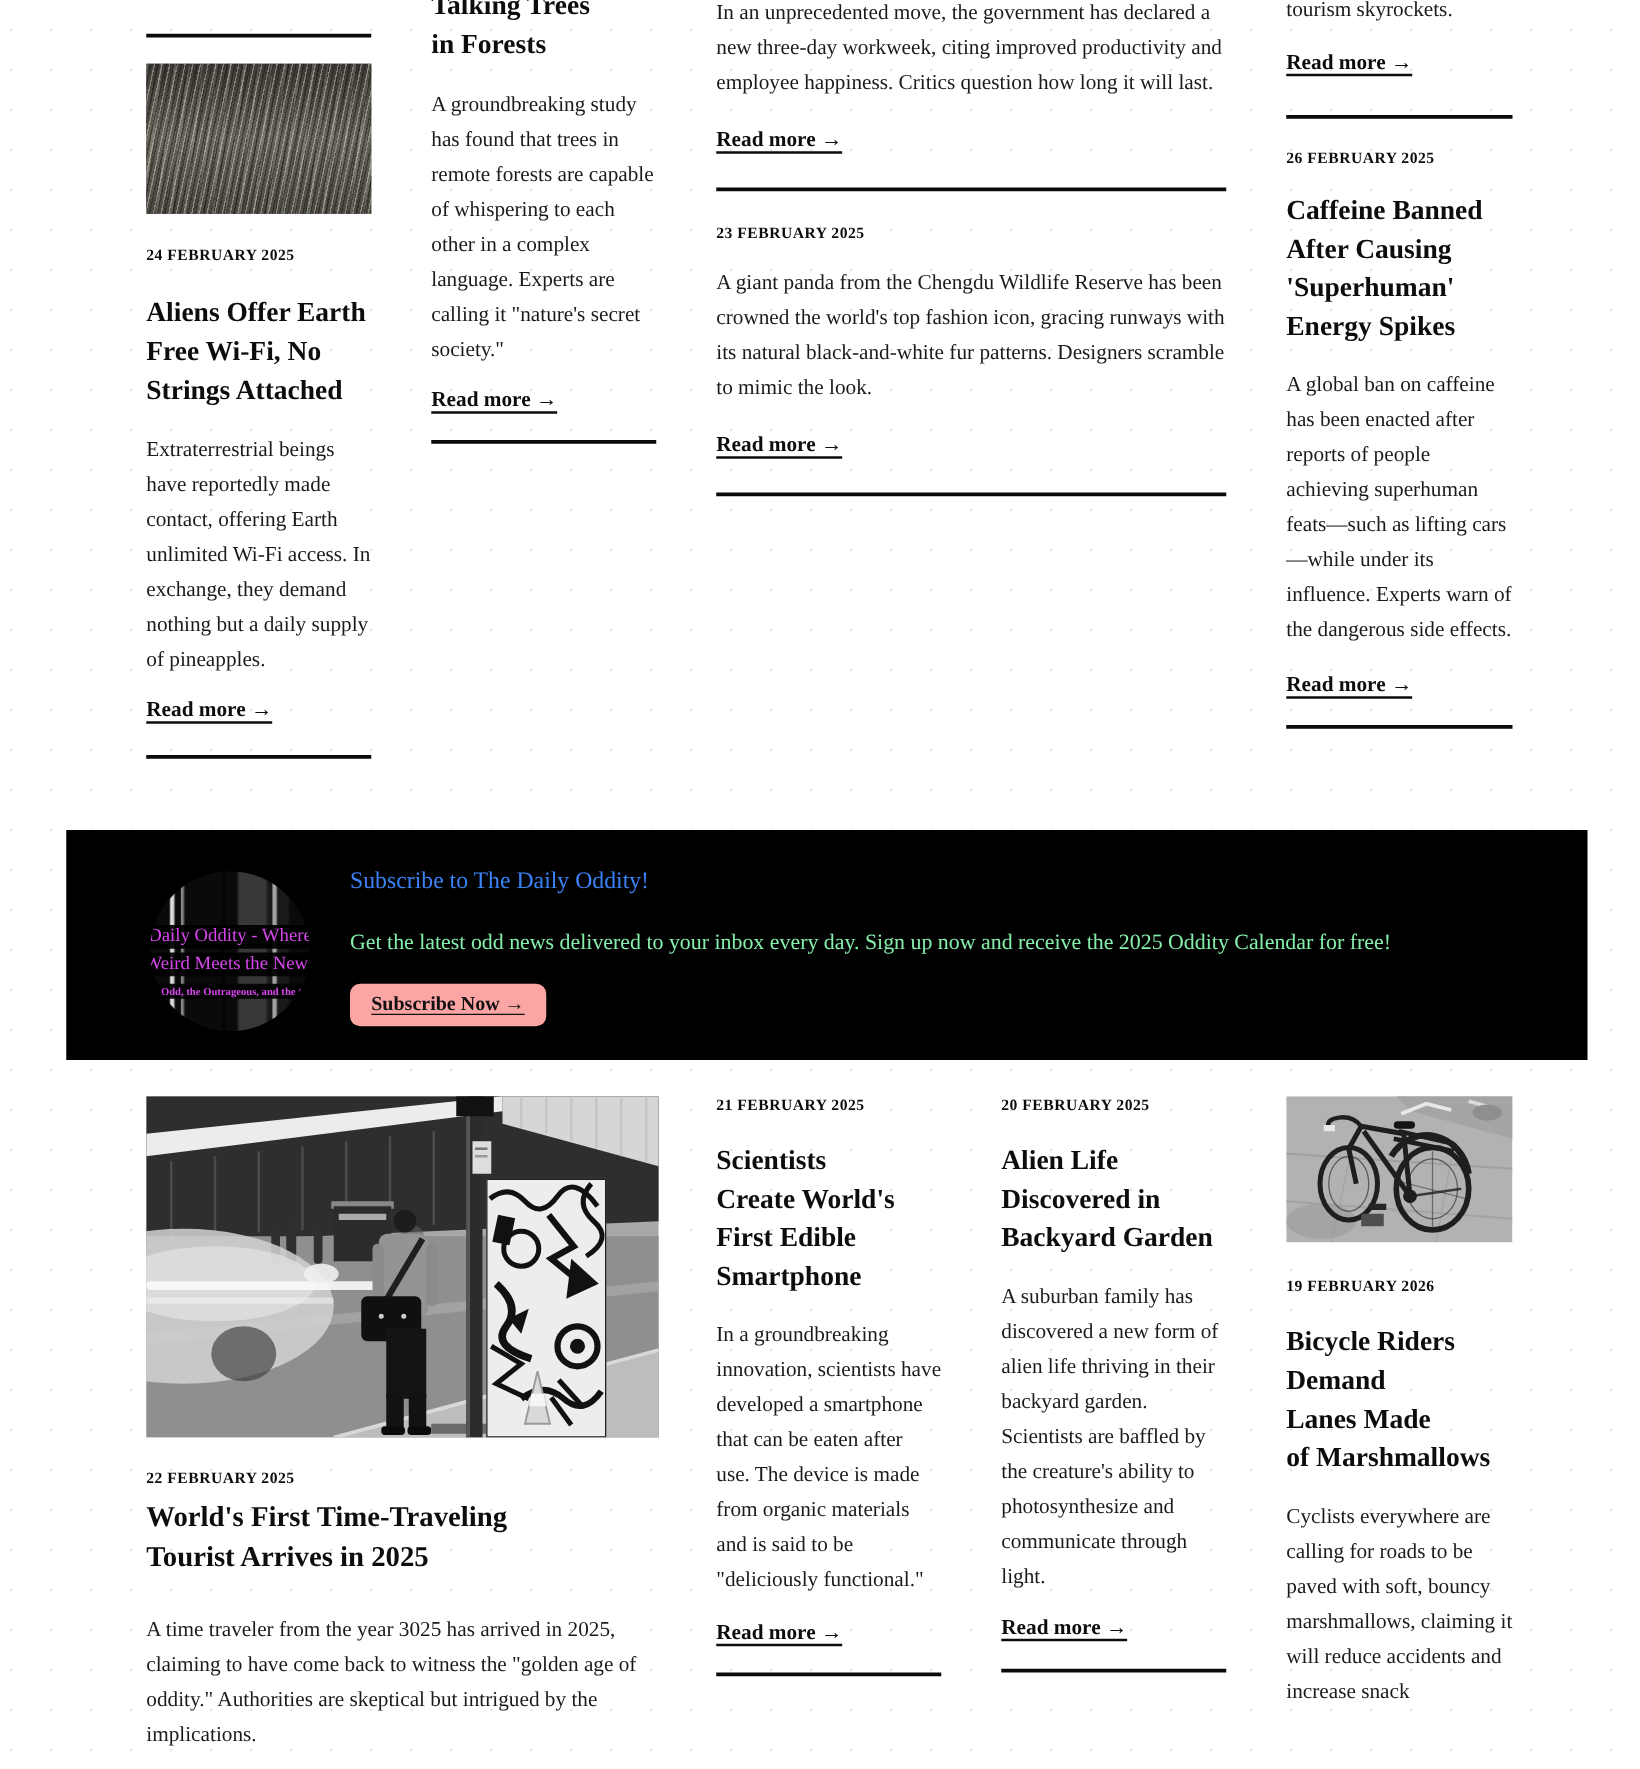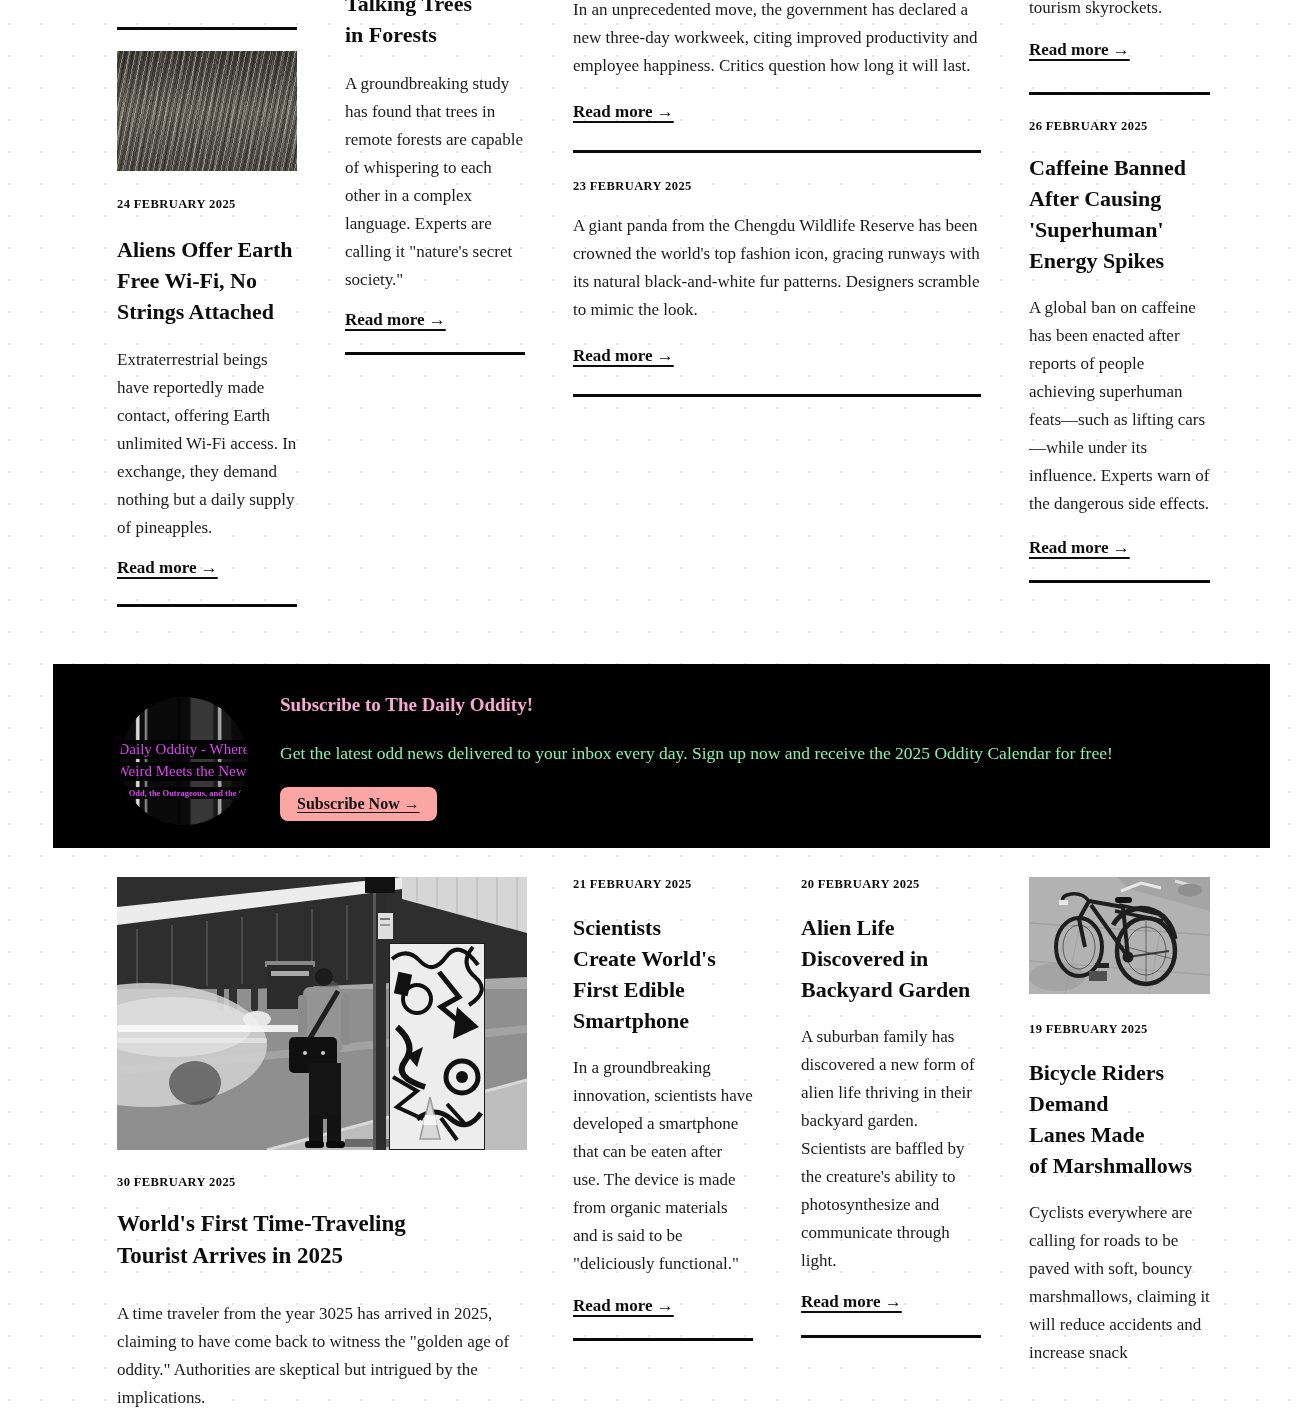--- a/index.html
+++ b/index.html
@@ -46,21 +46,21 @@
   .sub-logo .ph{position:absolute;inset:0;background:
       linear-gradient(90deg, transparent 44%, rgba(5,5,5,1) 45%, rgba(5,5,5,1) 47%, transparent 48%),
       linear-gradient(90deg, transparent 54%, rgba(130,130,130,.38) 56%, rgba(130,130,130,.38) 72%, rgba(60,60,60,.3) 74%, rgba(60,60,60,.3) 86%, transparent 88%),
       linear-gradient(90deg, transparent 12%, rgba(255,255,255,.85) 13%, rgba(255,255,255,.85) 14.5%, transparent 16%, transparent 19%, rgba(255,255,255,.5) 19.5%, rgba(255,255,255,.5) 20.5%, transparent 22%),
       linear-gradient(90deg, transparent 76%, rgba(255,255,255,.8) 77%, rgba(255,255,255,.8) 78.5%, transparent 80%);}
   .sub-logo .l{position:absolute;left:50%;transform:translateX(-50%);white-space:nowrap;
     color:#d946ef;background:rgba(0,0,0,.93);}
   .sub-logo .l1{top:43px;font-size:15px;padding:1px 5px;}
   .sub-logo .l2{top:65px;font-size:15px;padding:1px 5px;}
   .sub-logo .l3{top:90px;font-size:8.5px;font-weight:bold;padding:1px 4px;}
-  .sub-heading{position:absolute;left:227px;top:30px;font-size:19px;font-weight:bold;color:#f9a8d4;}
+  .sub-heading{position:absolute;left:227px;top:30px;font-size:19px;font-weight:normal;color:#3b82f6;}
   .sub-body{position:absolute;left:227px;top:79px;font-size:17.5px;color:#86efac;white-space:nowrap;}
   .sub-btn{position:absolute;left:227px;top:123px;background:#fca5a5;color:#111;
     border:none;border-radius:8px;padding:8px 17px;font-family:inherit;
     font-size:16px;font-weight:bold;text-decoration:underline;text-underline-offset:3px;
     cursor:pointer;}
 
   
   #tcol1 .rule.r-top{margin-top:27px}
   #tcol1 .thumb{margin-top:21px}
   #tcol1 .date{margin-top:26px}
@@ -84,21 +84,21 @@
   #tcol4 .excerpt.partial{margin-top:-6px}
   #tcol4 .readmore.first{margin-top:18px}
   #tcol4 .rule.r-mid{margin-top:32px}
   #tcol4 .date{margin-top:24px}
   #tcol4 .title{margin-top:18px}
   #tcol4 .excerpt.full{margin-top:18px}
   #tcol4 .readmore.second{margin-top:20px}
   #tcol4 .rule.r-bot{margin-top:22px}
 
   #bcol1 .date{margin-top:25px}
-  #bcol1 .title{margin-top:18px}
+  #bcol1 .title{margin-top:8px}
   #bcol1 .excerpt{margin-top:28px}
 
   #bcol2 .title{margin-top:20px}
   #bcol2 .excerpt{margin-top:18px}
   #bcol2 .readmore{margin-top:18px}
   #bcol2 .rule{margin-top:22px}
 
   #bcol3 .title{margin-top:20px}
   #bcol3 .excerpt{margin-top:18px}
   #bcol3 .readmore{margin-top:17px}
@@ -255,21 +255,21 @@
 
       <polygon points="303,262 313,220 323,262" fill="#d9d9d9" stroke="#9a9a9a" stroke-width="1.5"></polygon>
       <polygon points="306,248 320,248 318,238 308,238" fill="#f5f5f5"></polygon>
       <rect x="256" y="0" width="13" height="273" fill="#2c2c2c"></rect>
       <rect x="256" y="0" width="3" height="273" fill="#575757"></rect>
       <rect x="248" y="0" width="30" height="16" fill="#111"></rect>
       <rect x="261" y="36" width="15" height="26" fill="#ddd"></rect>
       <line x1="263" y1="42" x2="273" y2="42" stroke="#777" stroke-width="2"></line>
       <line x1="263" y1="48" x2="273" y2="48" stroke="#999" stroke-width="2"></line>
     </svg>
-    <div class="date">30 FEBRUARY 2025</div>
+    <div class="date">22 FEBRUARY 2025</div>
     <div class="title">World's First Time-Traveling
 Tourist Arrives in 2025</div>
     <div class="excerpt">A time traveler from the year 3025 has arrived in 2025, claiming to have come back to witness the "golden age of oddity." Authorities are skeptical but intrigued by the implications.</div>
   </div>
 
   <div class="col" id="bcol2">
     <div class="date">21 FEBRUARY 2025</div>
     <div class="title">Scientists
 Create World's
 First Edible
@@ -313,21 +313,21 @@
         <path d="M60,24 L94,30 M94,30 L99,80 M62,28 L99,80 M50,42 L56,70 M60,24 L50,42" stroke-width="4"></path>
         <path d="M60,24 q-8,-10 -22,-6 q-6,2 -4,8" stroke-width="3.5"></path>
         <line x1="99" y1="80" x2="140" y2="74" stroke-width="2" opacity=".8"></line>
       </g>
       <rect x="30" y="23" width="9" height="5" fill="#e8e8e8"></rect>
       <rect x="86" y="20" width="17" height="6" rx="3" fill="#141414"></rect>
       <circle cx="99" cy="80" r="5.5" fill="#1e1e1e"></circle>
       <rect x="66" y="86" width="14" height="5" fill="#242424"></rect>
       <rect x="60" y="94" width="18" height="10" fill="#4f4f4f"></rect>
     </svg>
-    <div class="date">19 FEBRUARY 2025</div>
+    <div class="date">19 FEBRUARY 2026</div>
     <div class="title">Bicycle Riders
 Demand
 Lanes Made
 of Marshmallows</div>
     <div class="excerpt">Cyclists everywhere are calling for roads to be paved with soft, bouncy marshmallows, claiming it will reduce accidents and increase snack</div>
   </div>
 
 </div>
 
 </body></html>

